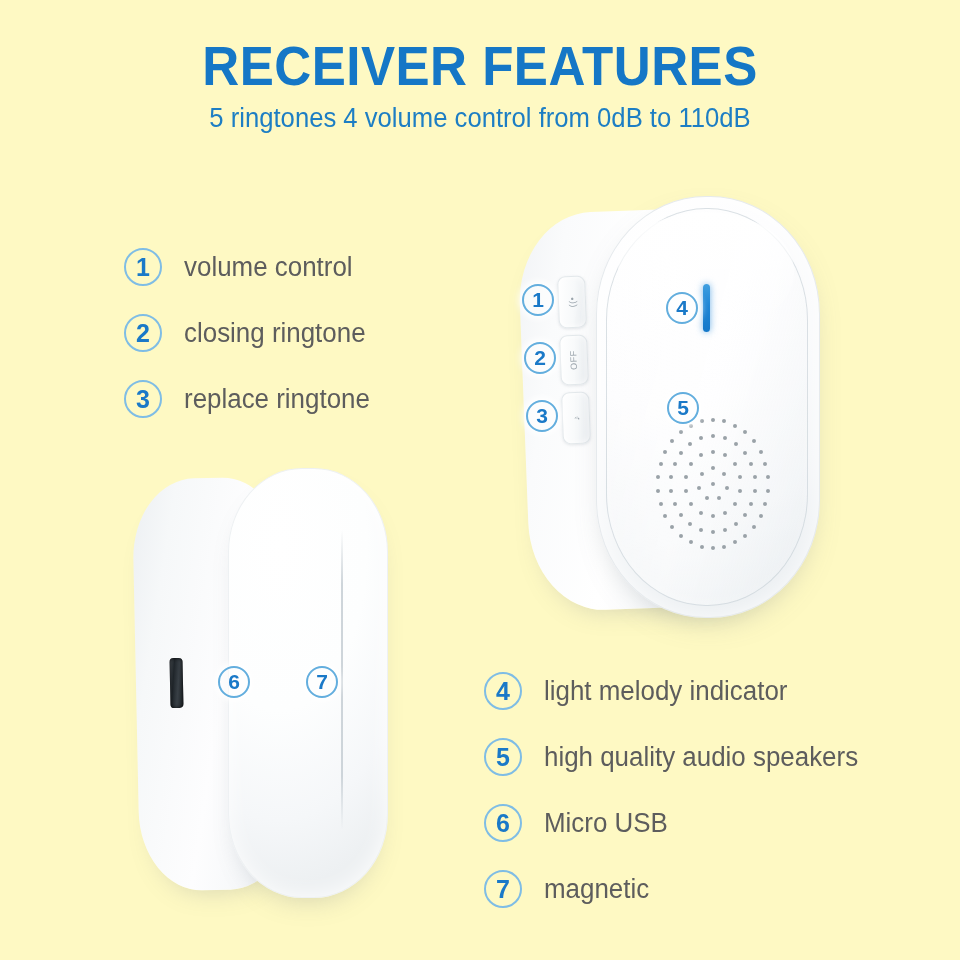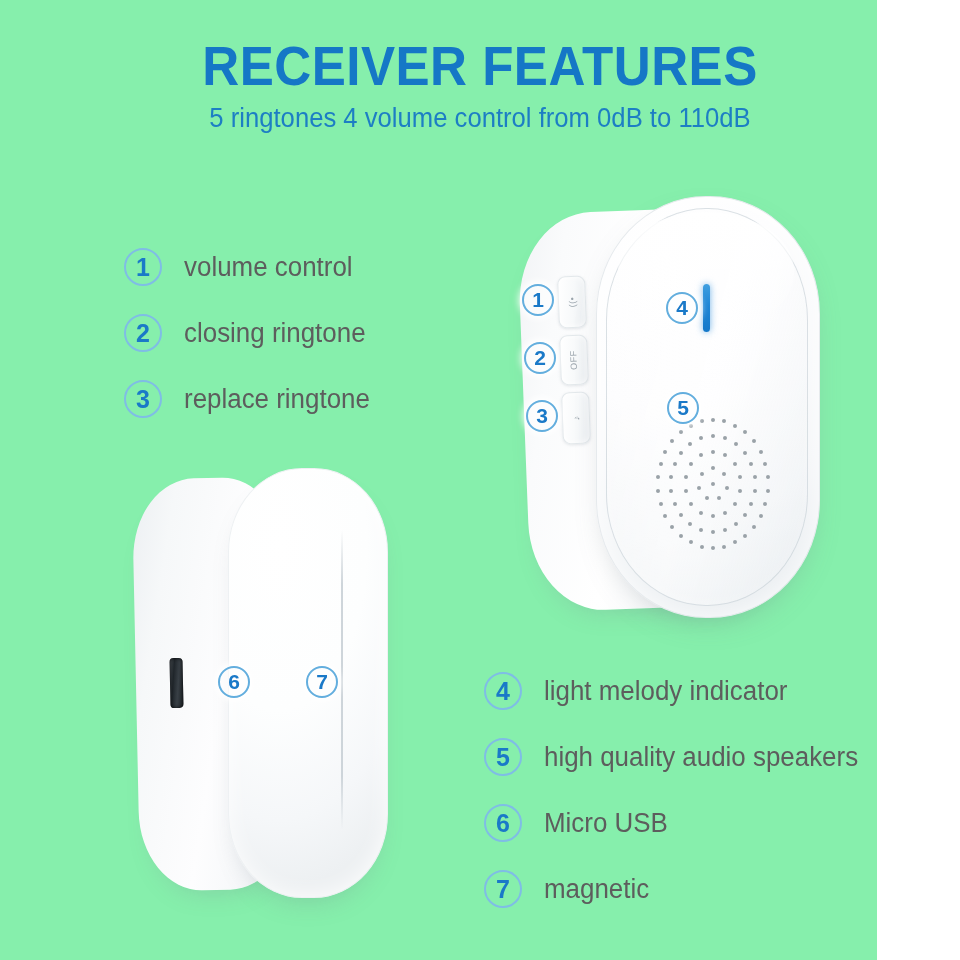--- a/index.html
+++ b/index.html
@@ -6,23 +6,23 @@
   html, body {
     margin: 0;
     padding: 0;
     background: #ffffff;
   }
   body {
     font-family: "Liberation Sans", sans-serif;
   }
   #page {
     position: relative;
-    width: 877px;
+    width: 960px;
     height: 960px;
-    background: #86efac;
+    background: #fef9c3;
     overflow: hidden;
   }
 
   
   #header {
     position: absolute;
     left: 0;
     top: 38px;
     width: 960px;
     text-align: center;

